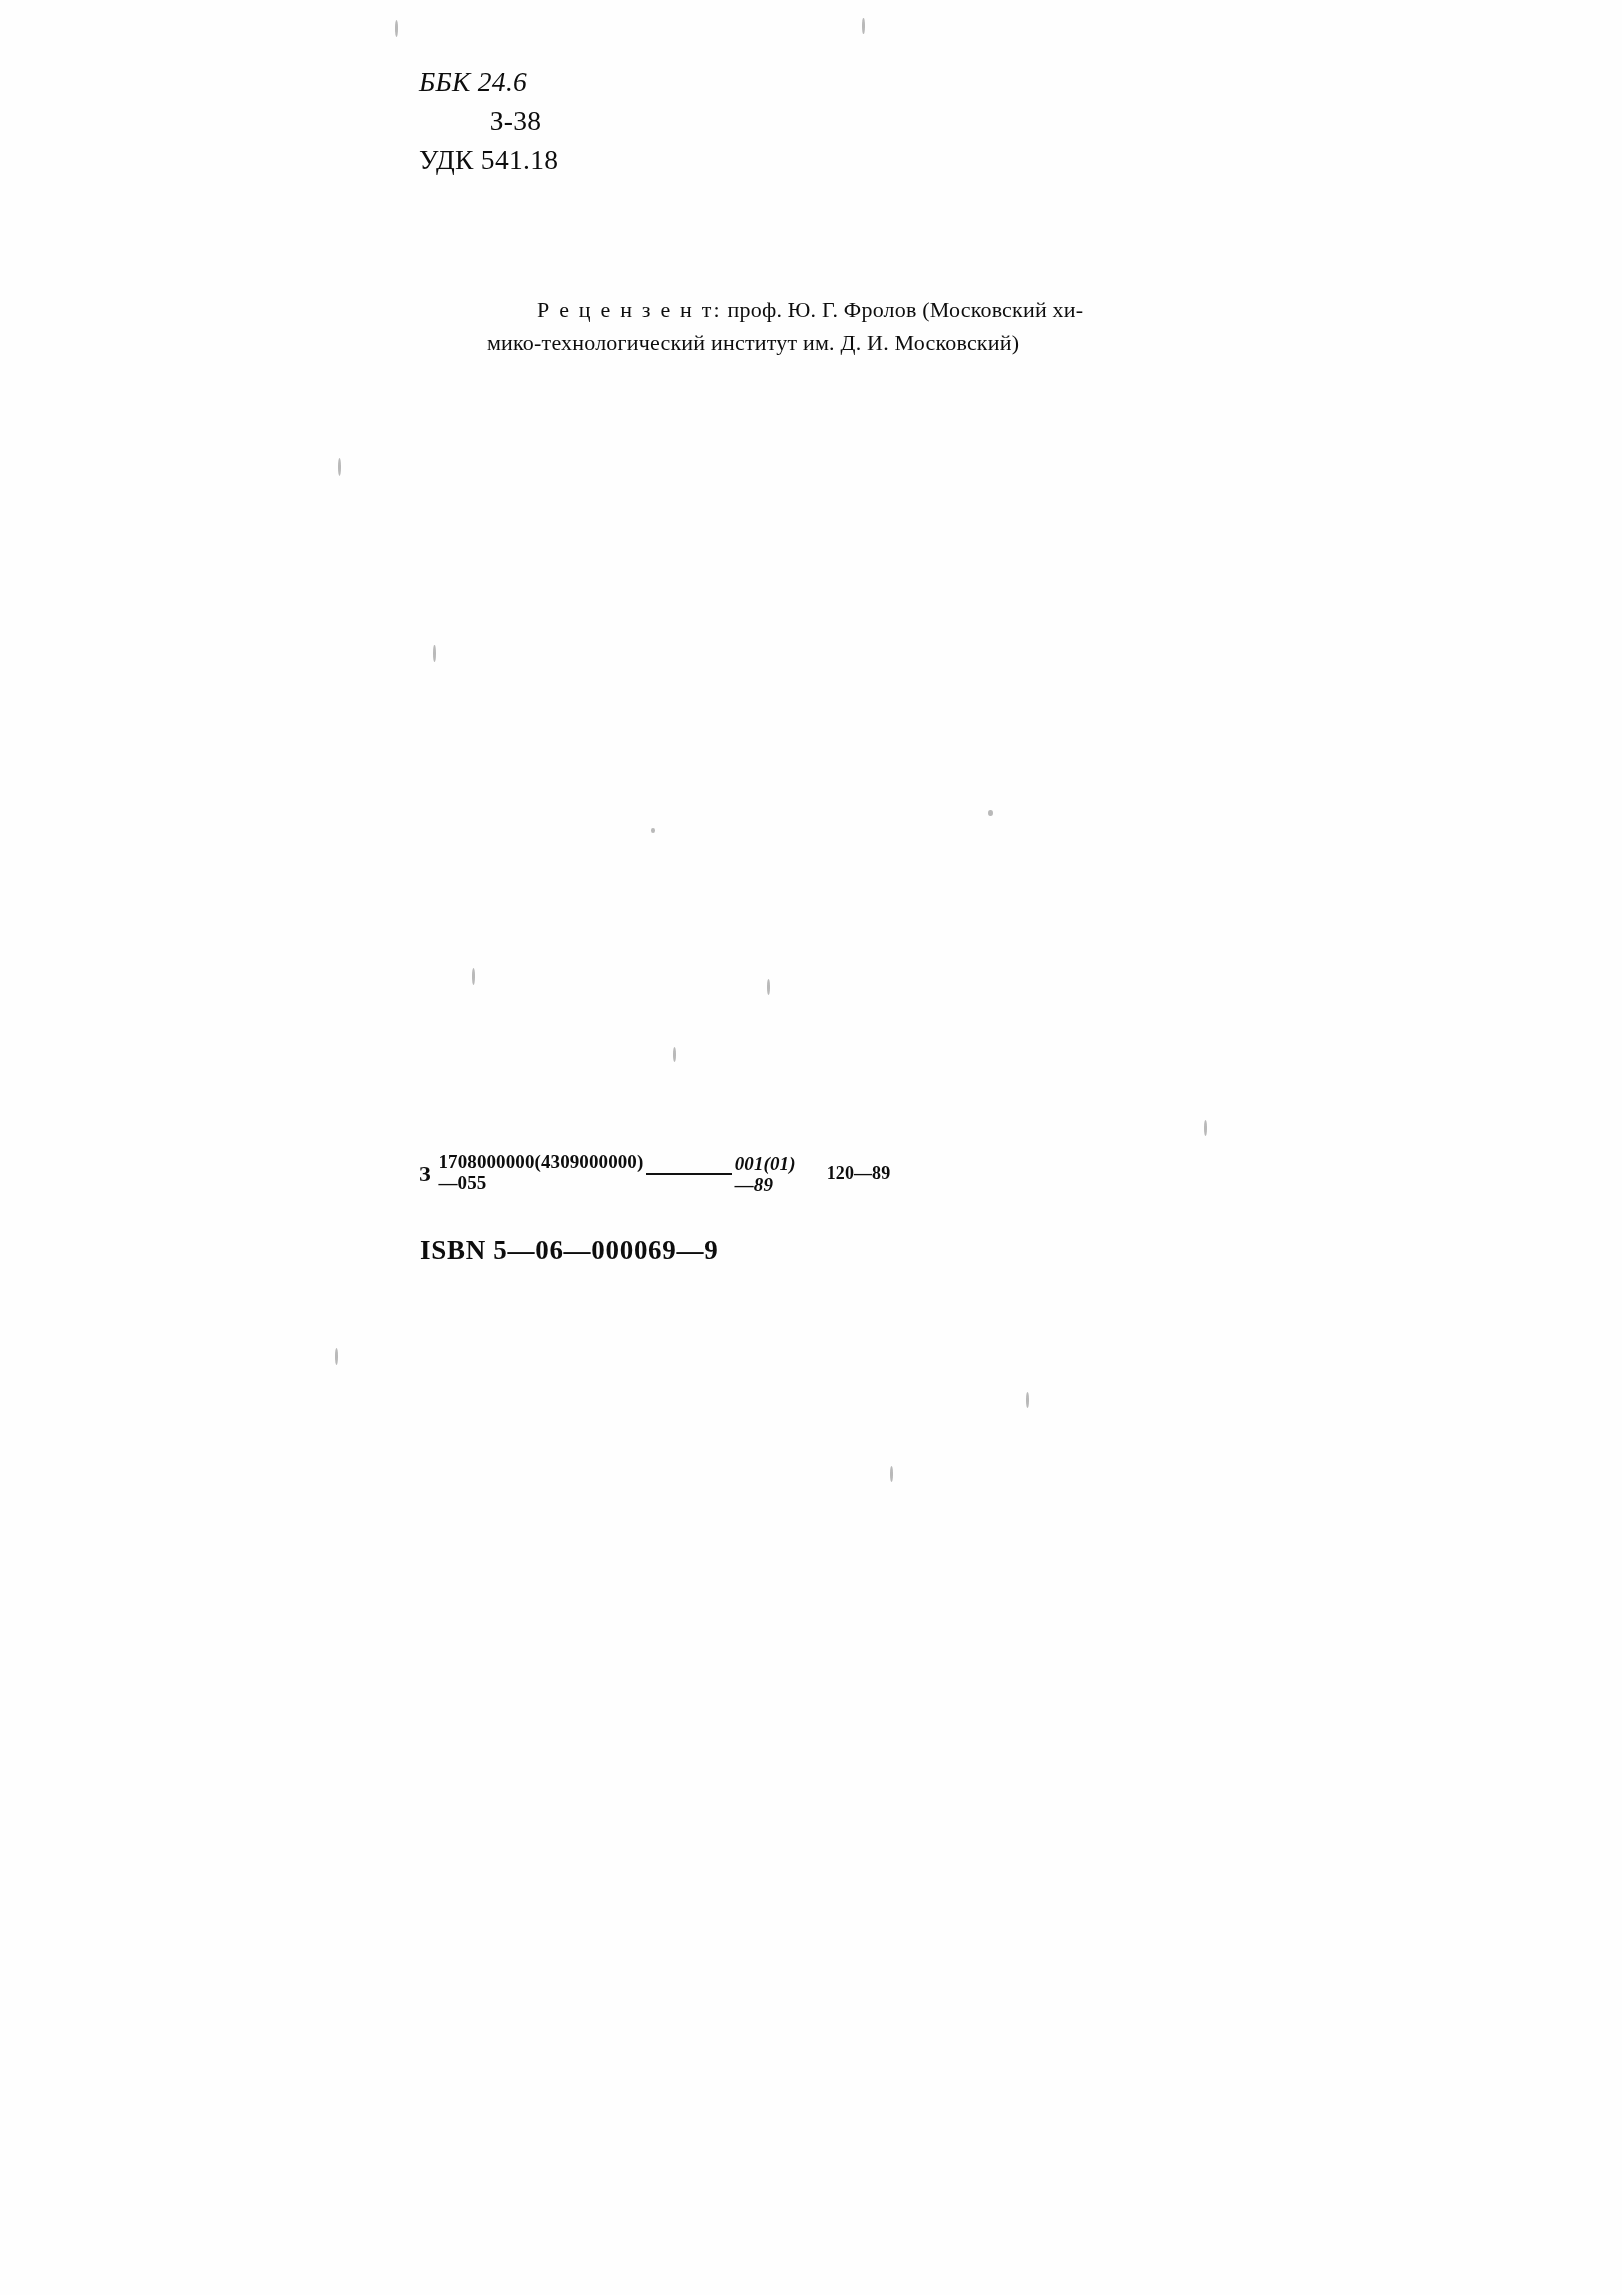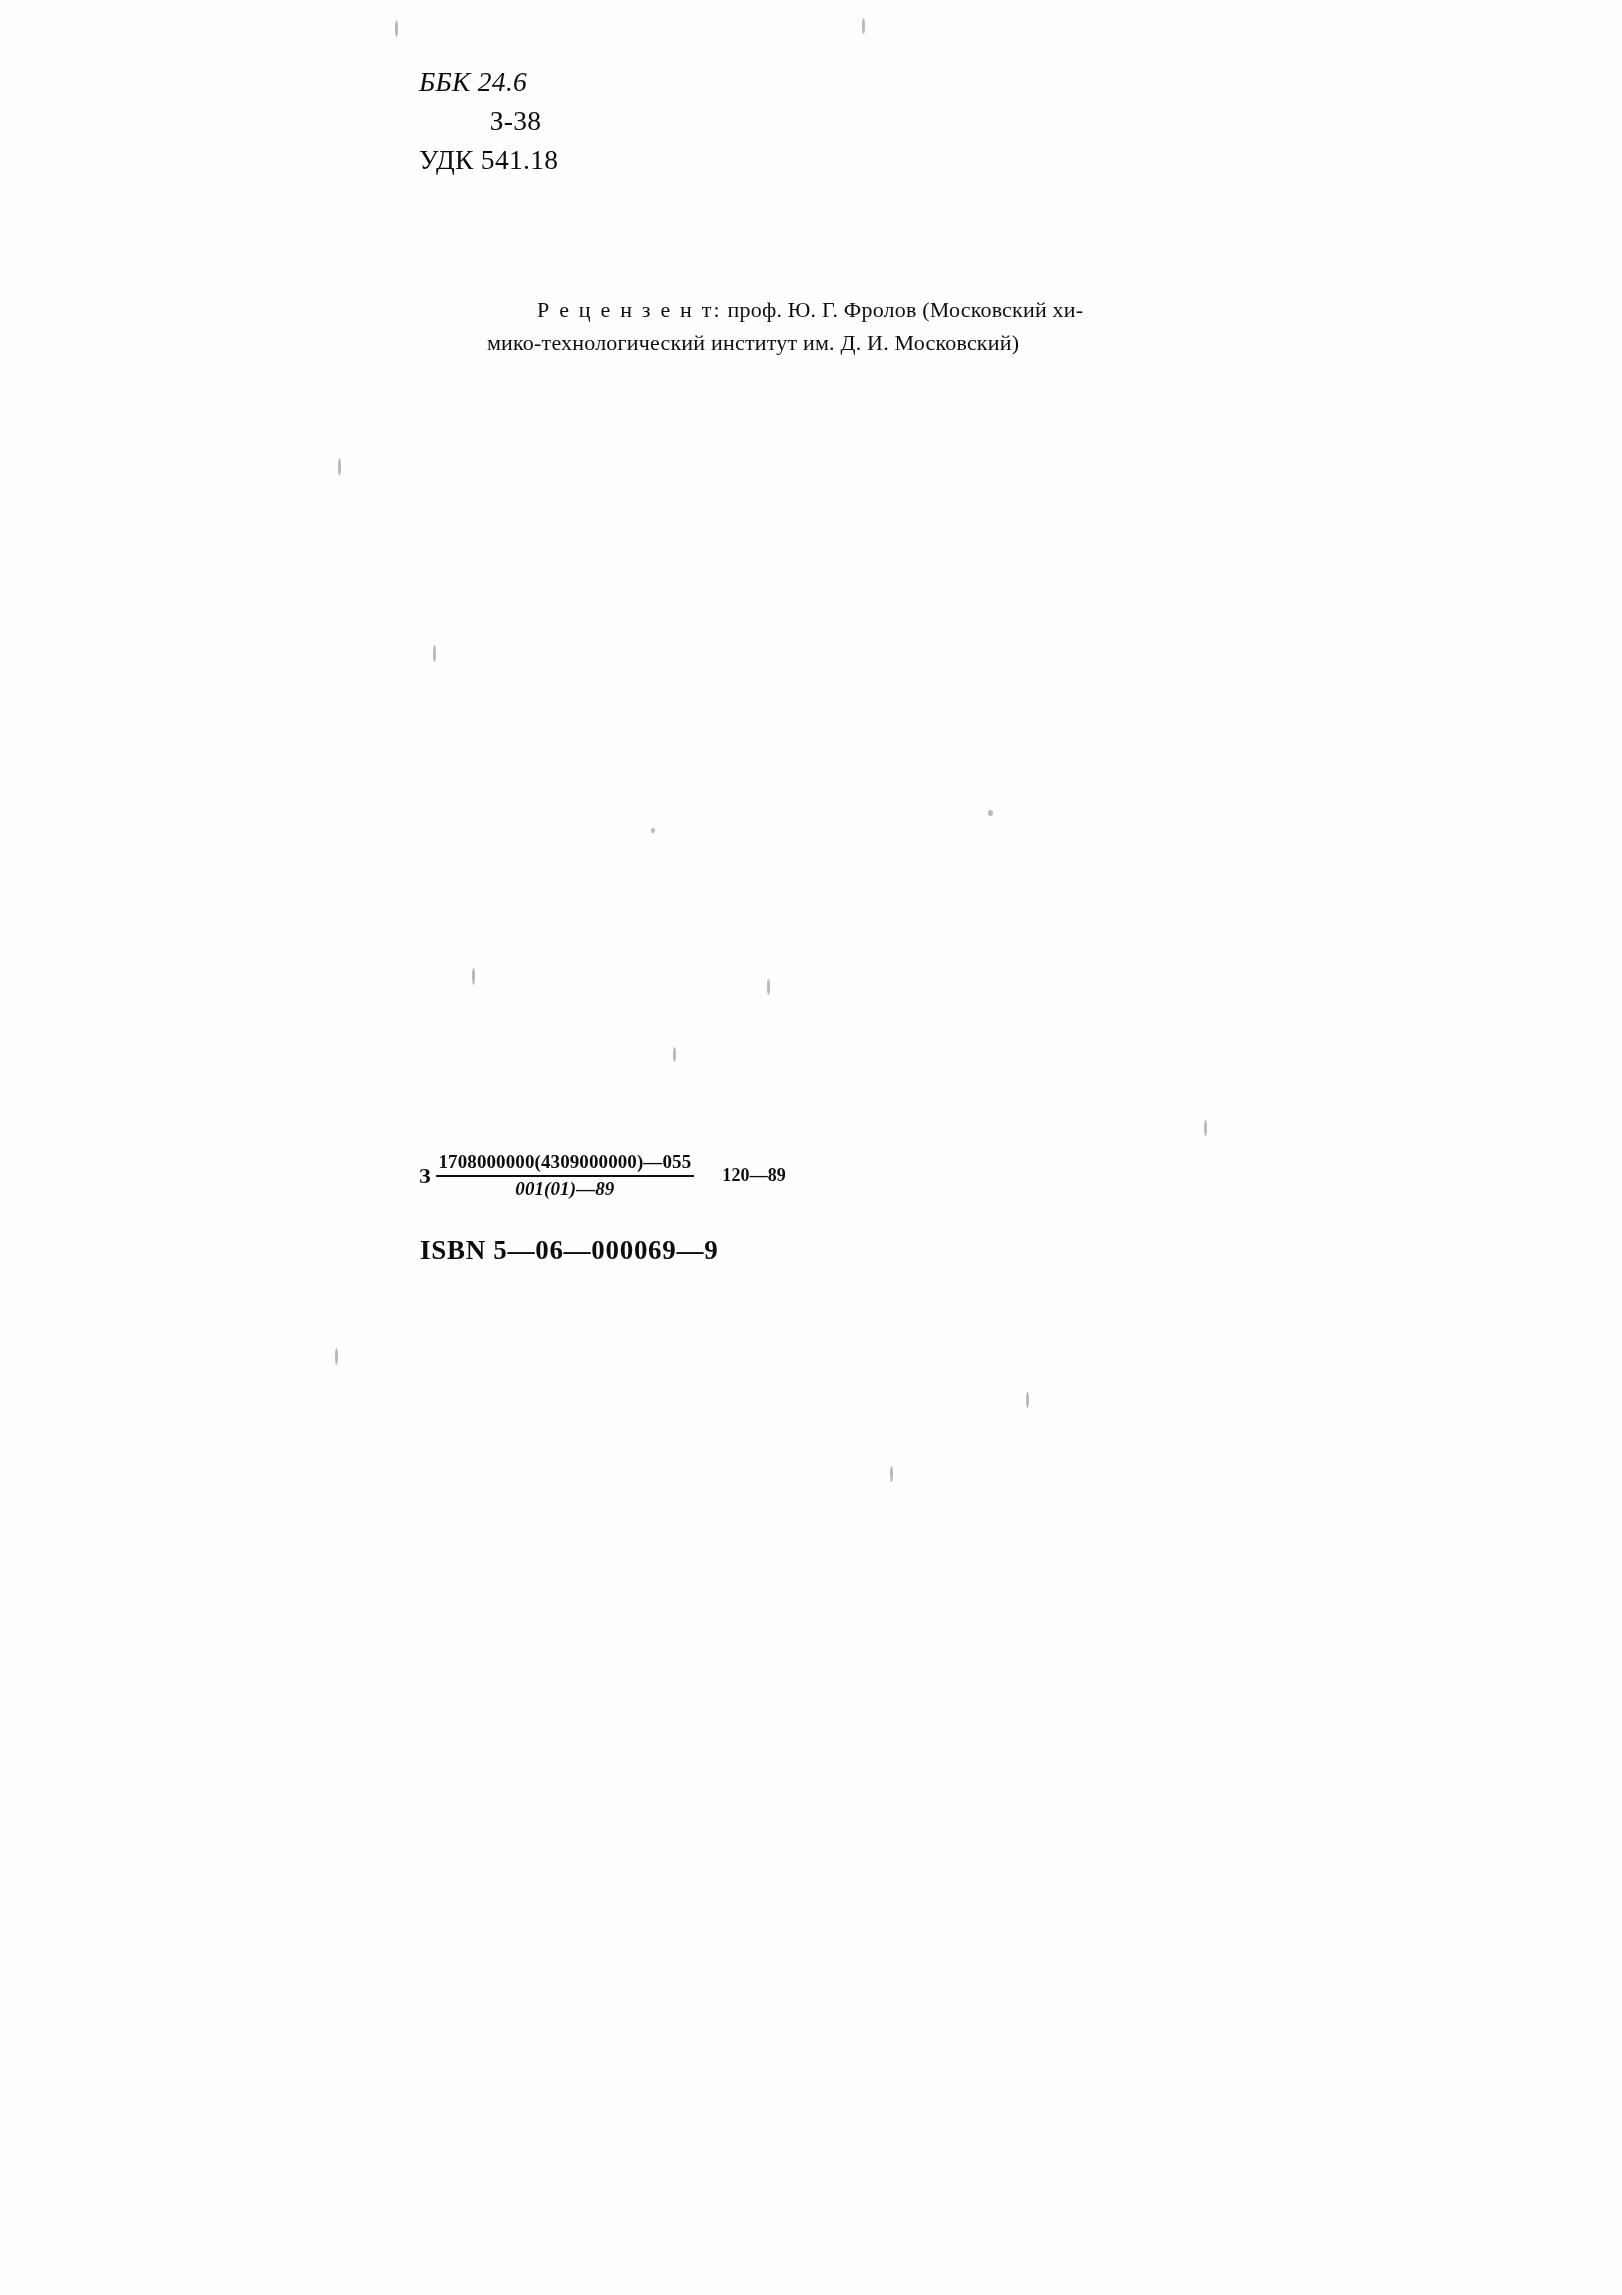--- a/index.html
+++ b/index.html
@@ -75,21 +75,21 @@
     font-size: 19.6px;
     font-weight: bold;
     letter-spacing: 0.1px;
   }
   .imprint .lead {
     font-size: 22px;
     margin-right: 5.2px;
   }
   .fraction {
     display: inline-flex;
-    flex-direction: column;
+    flex-direction: row;
     align-items: center;
     line-height: 1.08;
     margin: 0 6.5px 0 0;
   }
   .fraction .num {
     padding: 0 2.6px 2px 2.6px;
     font-size: 19px;
   }
   .fraction .bar {
     width: 100%;

